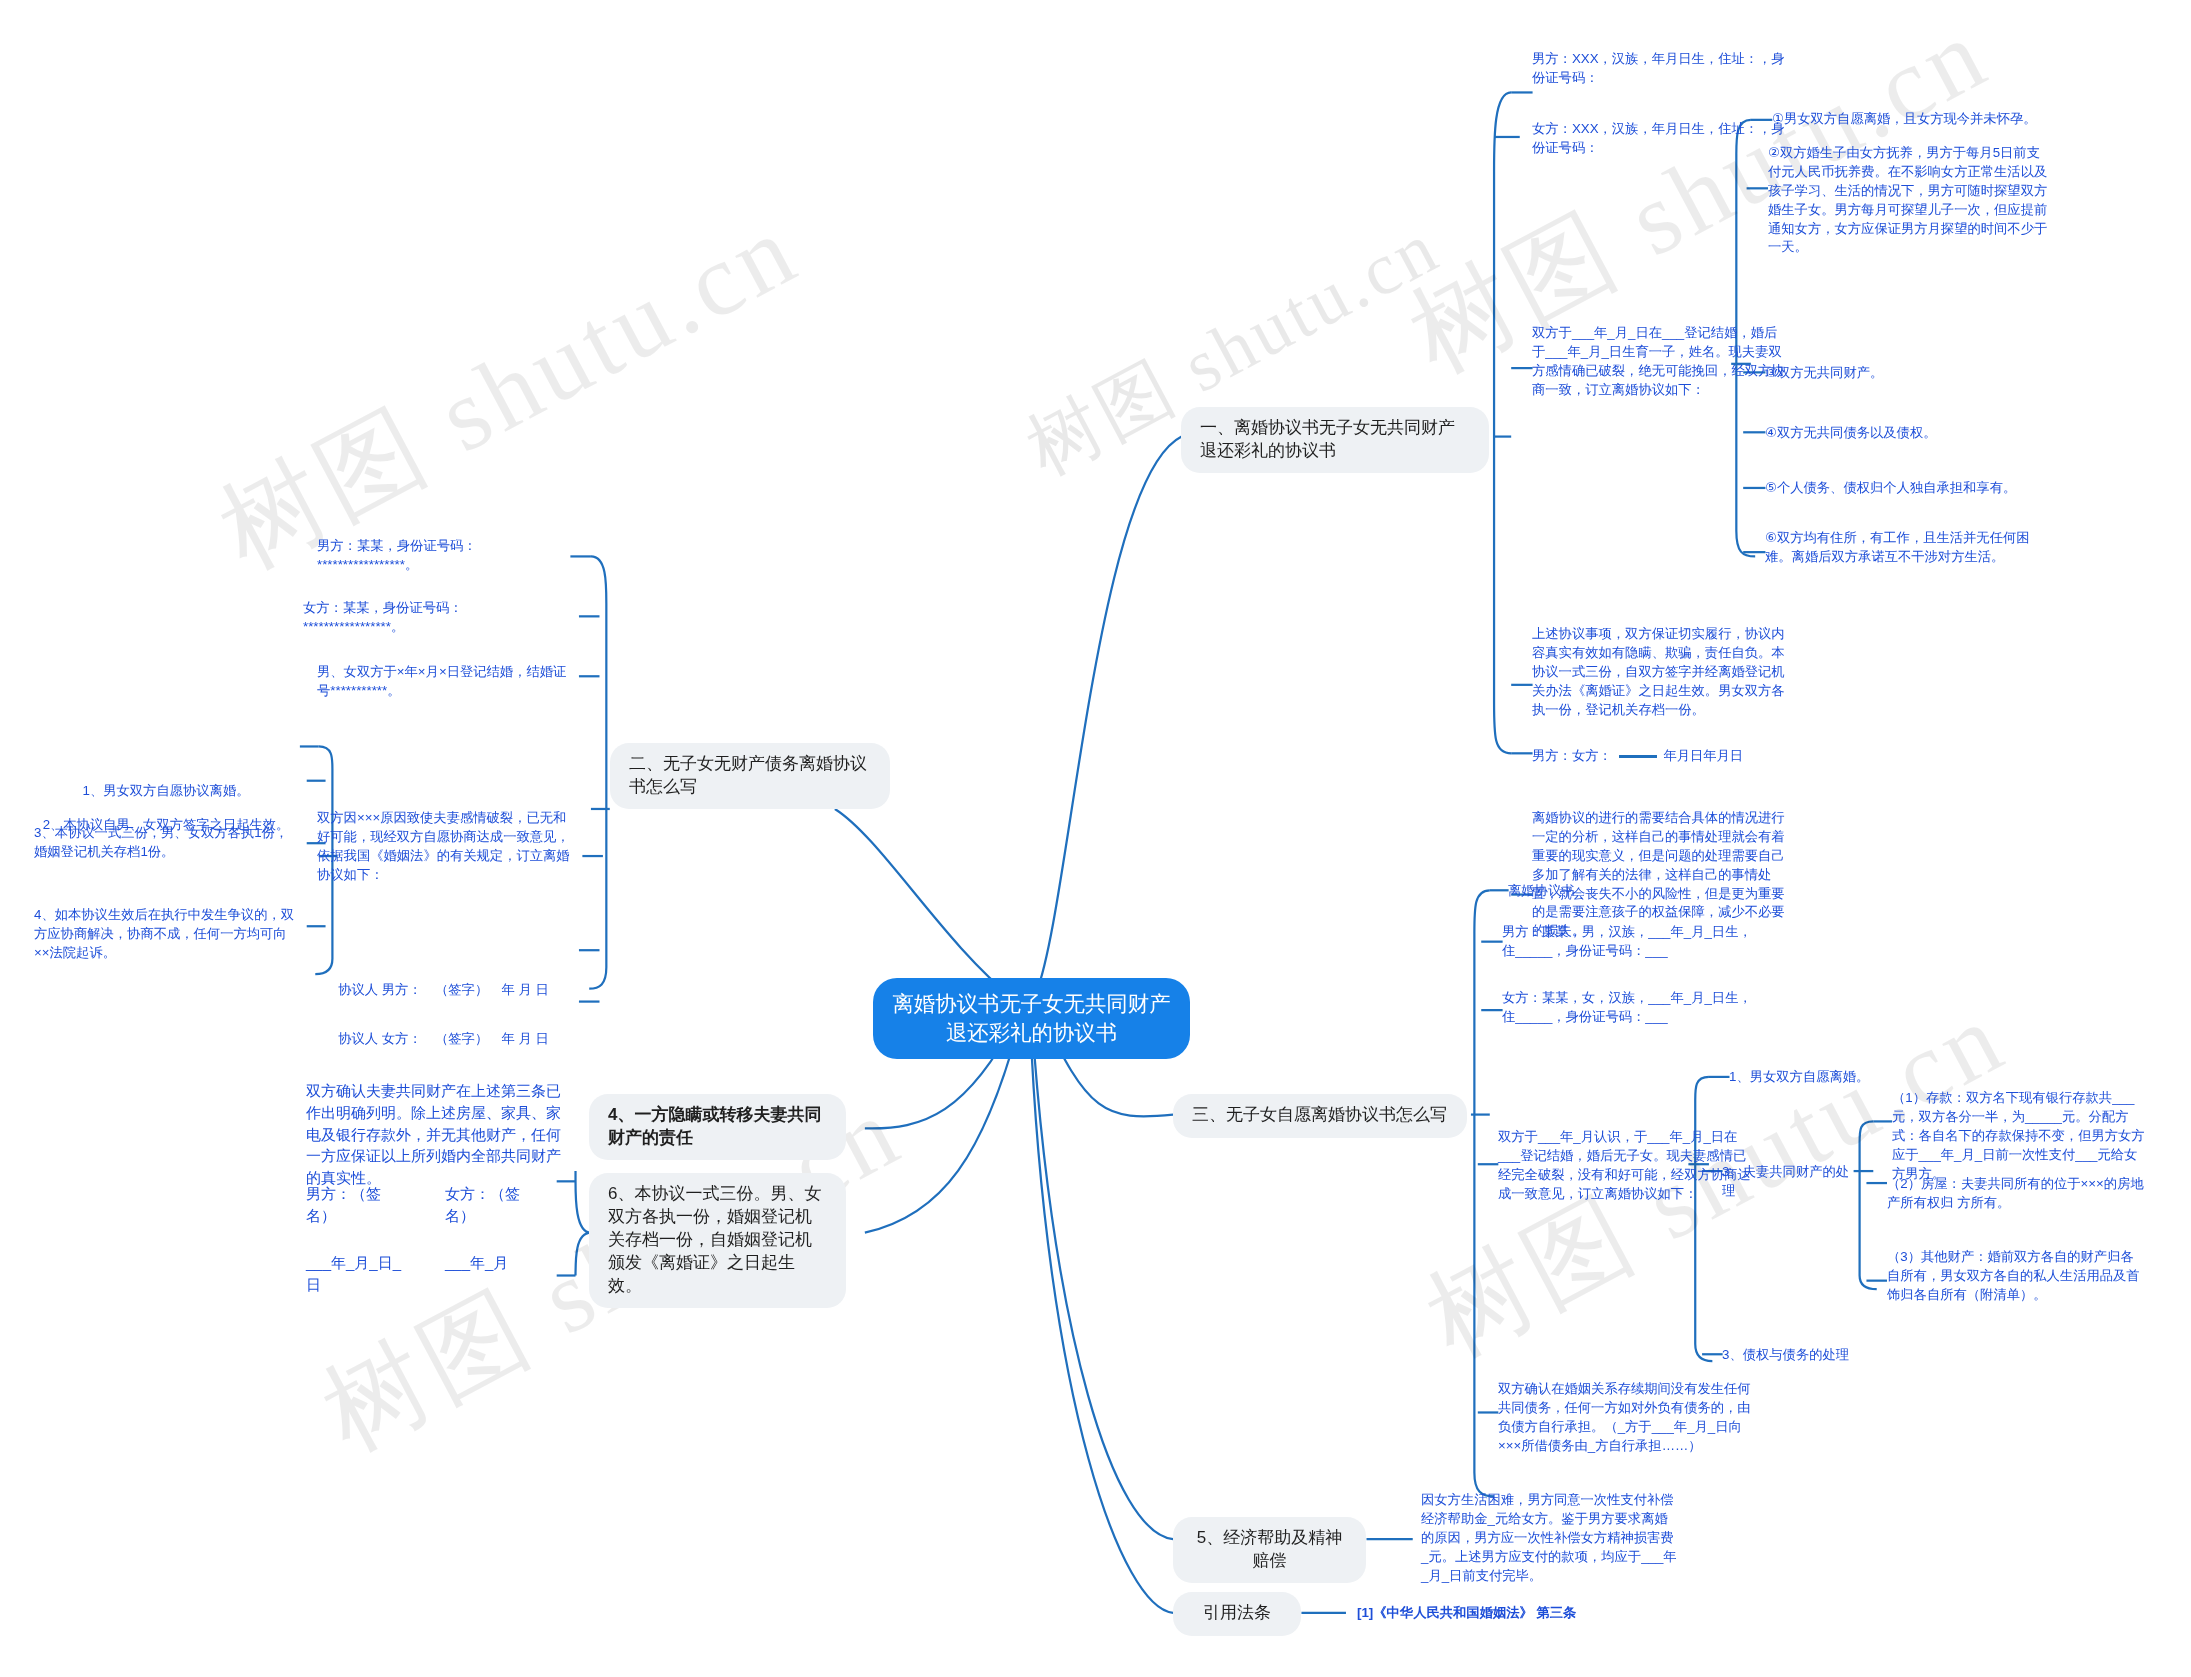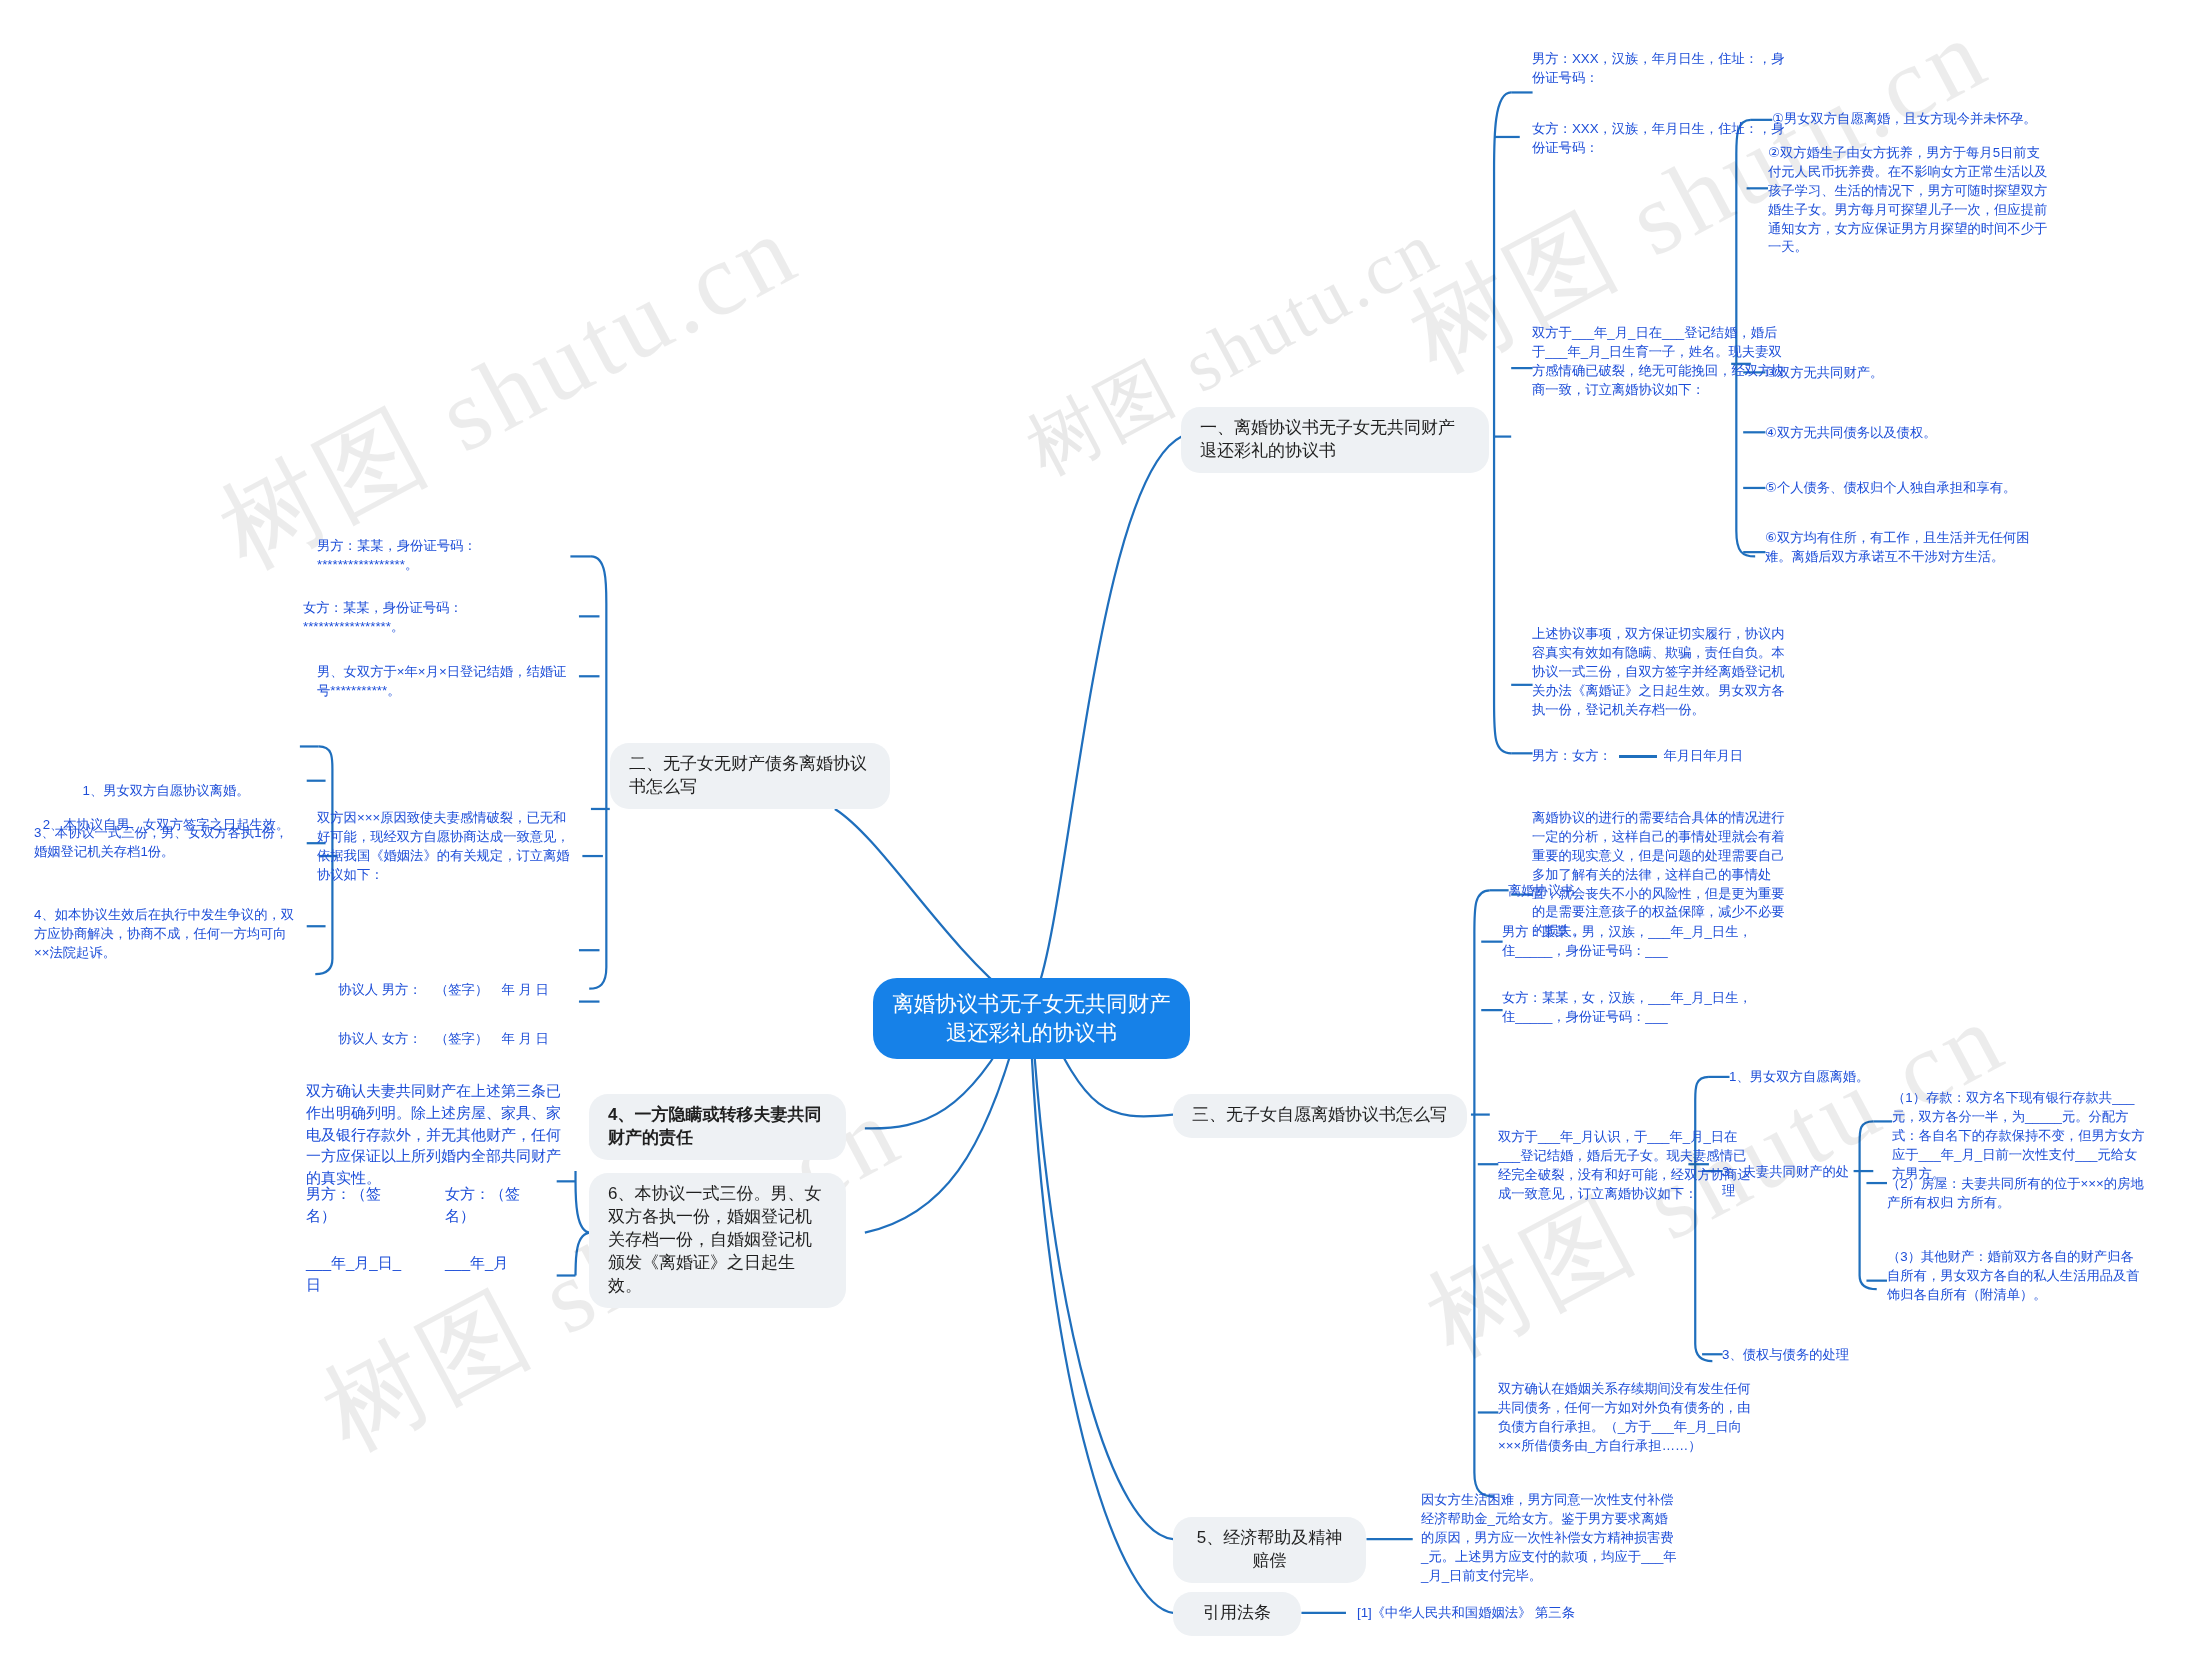--- a/index.html
+++ b/index.html
@@ -276,16 +276,16 @@
   <div class="node leaf" style="left:1887px; top:1175px; width:257px;">（2）房屋：夫妻共同所有的位于×××的房地产所有权归 方所有。</div>
 
   <div class="node leaf" style="left:1887px; top:1248px; width:257px;">（3）其他财产：婚前双方各自的财产归各自所有，男女双方各自的私人生活用品及首饰归各自所有（附清单）。</div>
 
   <div class="node branch center" style="left:1173px; top:1517px; width:193px;">5、经济帮助及精神赔偿</div>
 
   <div class="node leaf" style="left:1421px; top:1491px; width:257px;">因女方生活困难，男方同意一次性支付补偿经济帮助金_元给女方。鉴于男方要求离婚的原因，男方应一次性补偿女方精神损害费_元。上述男方应支付的款项，均应于___年_月_日前支付完毕。</div>
 
   <div class="node branch center" style="left:1173px; top:1592px; width:128px;">引用法条</div>
 
-  <div class="node leaf" style="left:1357px; top:1604px; width:291px;">[1]《中华人民共和国婚姻法》 第三条</div>
+  <div class="node leaf" style="left:1357px; top:1604px; width:291px;font-weight:bold;">[1]《中华人民共和国婚姻法》 第三条</div>
 
 </div>
 
 
 </body></html>

